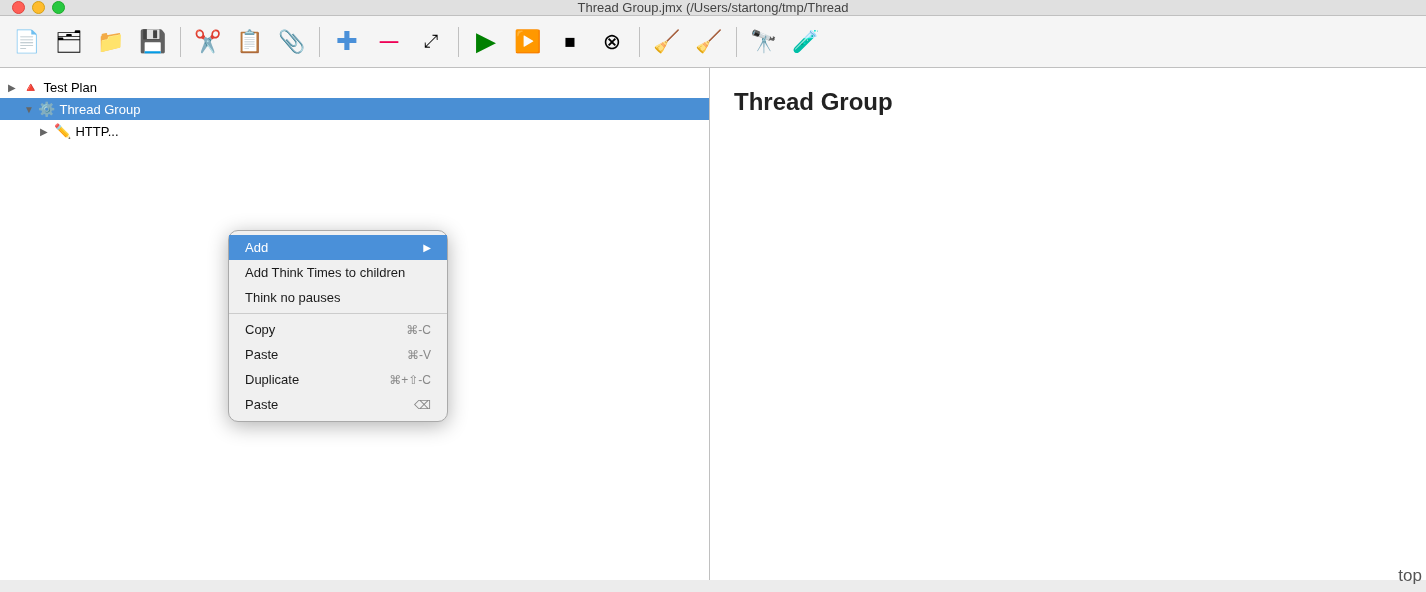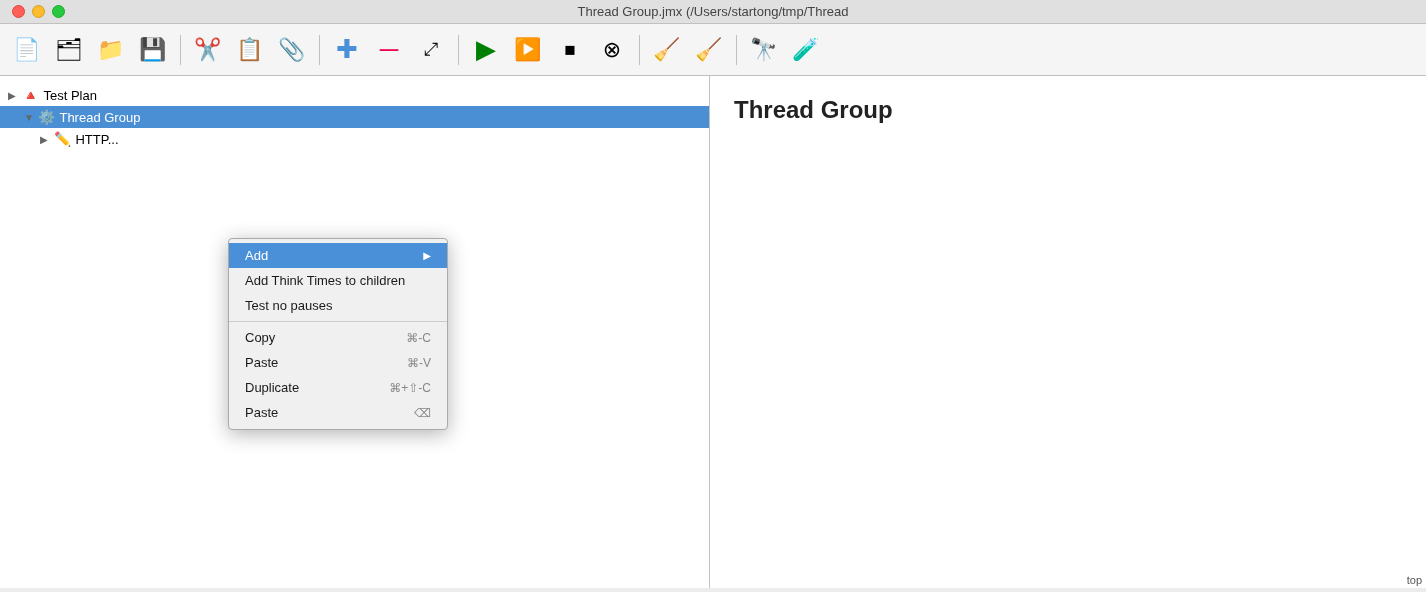--- a/index.html
+++ b/index.html
@@ -8,21 +8,21 @@
       background: #ececec;
       width: 1426px;
       height: 592px;
       overflow: hidden;
       position: relative;
     }
 
     
     .titlebar {
       background: #e0e0e0;
-      height: 24px;
+      height: 16px;
       display: flex;
       align-items: center;
       padding: 0 12px;
       border-bottom: 1px solid #c0c0c0;
       position: relative;
     }
     .traffic-lights {
       display: flex;
       gap: 7px;
       align-items: center;
@@ -108,21 +108,21 @@
       top: 0; left: 0; right: 0; bottom: 0;
       pointer-events: none;
       z-index: 100;
     }
 
     
     .ctx-menu {
       position: absolute;
       background: #f0f0f0;
       border: 1px solid #aaa;
-      border-radius: 4px;
+      border-radius: 10px;
       box-shadow: 0 4px 20px rgba(0,0,0,0.3);
       min-width: 220px;
       padding: 4px 0;
       font-size: 13px;
       pointer-events: auto;
     }
     .ctx-item {
       display: flex;
       align-items: center;
       justify-content: space-between;
@@ -151,21 +151,21 @@
       font-weight: 600;
       color: #222;
       margin-bottom: 16px;
     }
 
     
     .top-label {
       position: absolute;
       right: 4px;
       bottom: 6px;
-      font-size: 11px;
+      font-size: 17px;
       color: #555;
     }
   </style>
 </head>
 <body>
 
 <div class="titlebar">
   <div class="traffic-lights">
     <div class="traffic-light tl-red"></div>
     <div class="traffic-light tl-yellow"></div>
@@ -228,21 +228,21 @@
 
       <div class="ctx-menu" style="left: 228px; top: 162px;">
         <div class="ctx-item highlighted">
           <span>Add</span>
           <span class="ctx-arrow">▶</span>
         </div>
         <div class="ctx-item">
           <span>Add Think Times to children</span>
         </div>
         <div class="ctx-item">
-          <span>Test no pauses</span>
+          <span>Think no pauses</span>
         </div>
         <div class="ctx-separator"></div>
         <div class="ctx-item">
           <span>Copy</span>
           <span class="shortcut">⌘-C</span>
         </div>
         <div class="ctx-item">
           <span>Paste</span>
           <span class="shortcut">⌘-V</span>
         </div>

